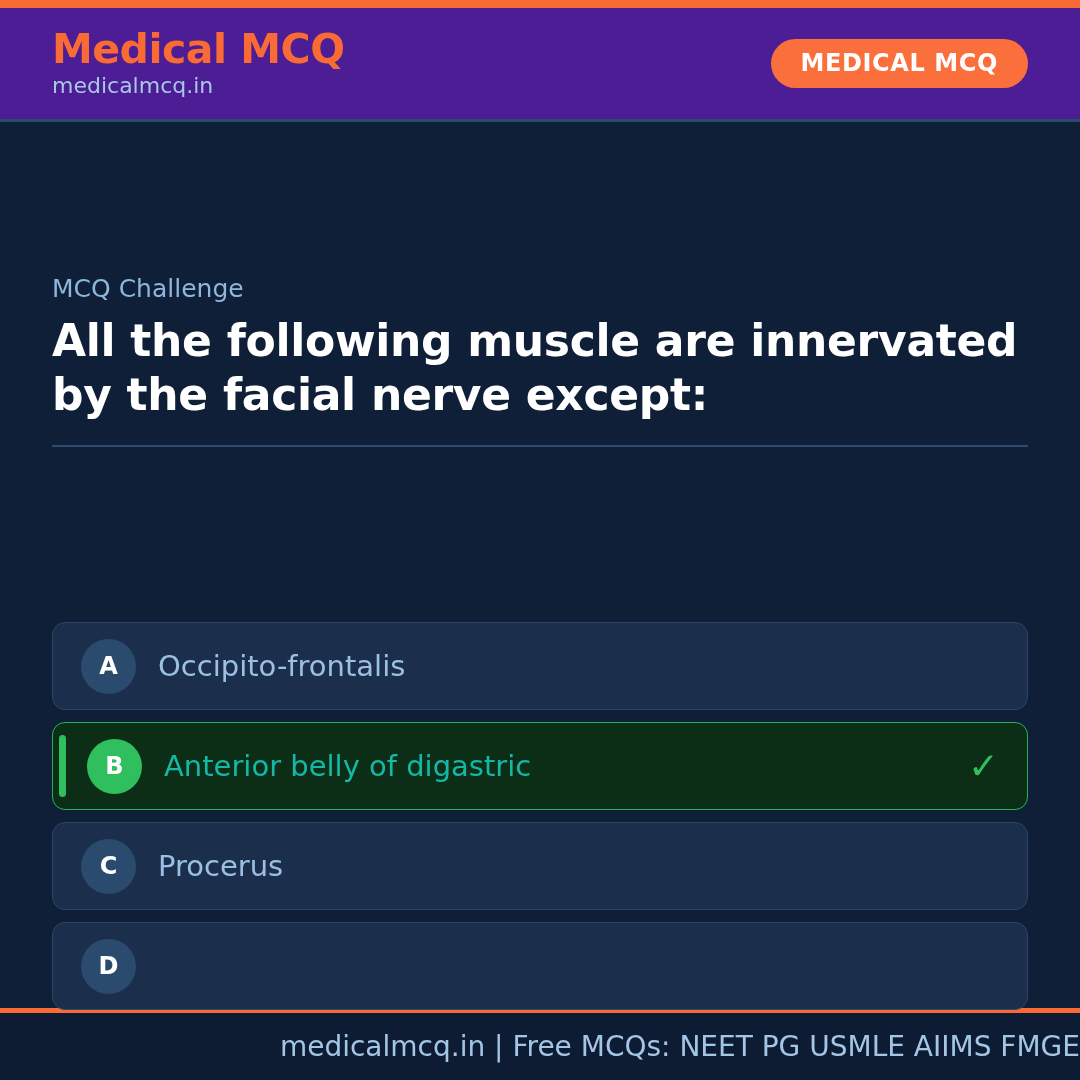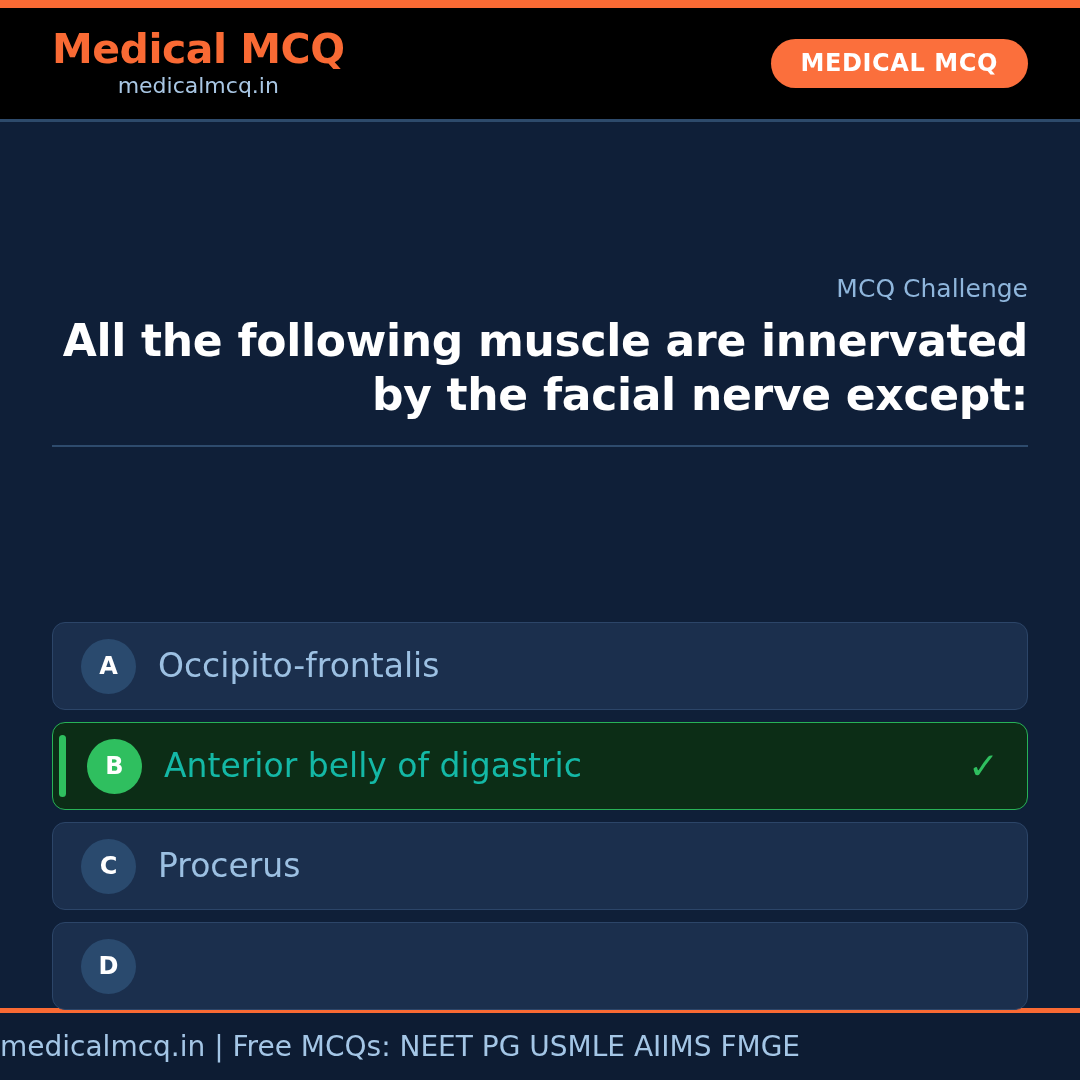--- a/index.html
+++ b/index.html
@@ -28,21 +28,21 @@
     width: 100%;
     background: #f96a34;
     flex: 0 0 auto;
   }
 
   
   .header {
     position: relative;
     flex: 0 0 auto;
     height: 114px;
-    background: #000000;
+    background: #4c1d95;
     border-bottom: 3px solid #2d4a6b;
     box-sizing: border-box;
     display: flex;
     align-items: center;
     padding: 0 52px;
   }
   .brand-block {
     display: flex;
     flex-direction: column;
     justify-content: center;
@@ -54,42 +54,40 @@
     color: #f96a34;
     line-height: 1.05;
     letter-spacing: -0.5px;
     white-space: nowrap;
   }
   .brand-sub {
     font-size: 22px;
     color: #a9c7e4;
     line-height: 1.15;
     white-space: nowrap;
-    text-align: center;
   }
   .brand-badge {
     margin-left: auto;
     background: #fb6f3c;
     color: #ffffff;
     font-size: 24px;
     font-weight: bold;
     letter-spacing: 0.6px;
     border-radius: 999px;
     padding: 12px 30px 13px 30px;
     white-space: nowrap;
     line-height: 1;
   }
 
   
   .main {
     position: relative;
     flex: 1 1 auto;
     padding: 12px 52px;
     box-sizing: border-box;
-    text-align: right;
   }
   .q-block {
     position: absolute;
     left: 52px;
     right: 52px;
     top: 152px;
   }
   .eyebrow {
     font-size: 25px;
     color: #8fb6dc;
@@ -158,21 +156,21 @@
     align-items: center;
     justify-content: center;
     line-height: 1;
   }
   .option.correct .opt-badge {
     background: #2fbf5f;
     margin-left: 6px;
   }
   .opt-text {
     margin-left: 22px;
-    font-size: 33px;
+    font-size: 29px;
     color: #9cc0e2;
     line-height: 1.2;
     white-space: nowrap;
   }
   .option.correct .opt-text {
     color: #14b8a6;
   }
   .check-icon {
     margin-left: auto;
     font-size: 37px;
@@ -182,21 +180,21 @@
 
   
   .footer {
     flex: 0 0 auto;
     height: 72px;
     border-top: 5px solid #f96a34;
     background: #0d1c33;
     box-sizing: border-box;
     display: flex;
     align-items: center;
-    justify-content: flex-start;
+    justify-content: flex-end;
   }
   .footer-text {
     font-size: 28px;
     color: #a4c6e6;
     line-height: 1;
     white-space: nowrap;
   }
 </style>
 </head>
 <body>

